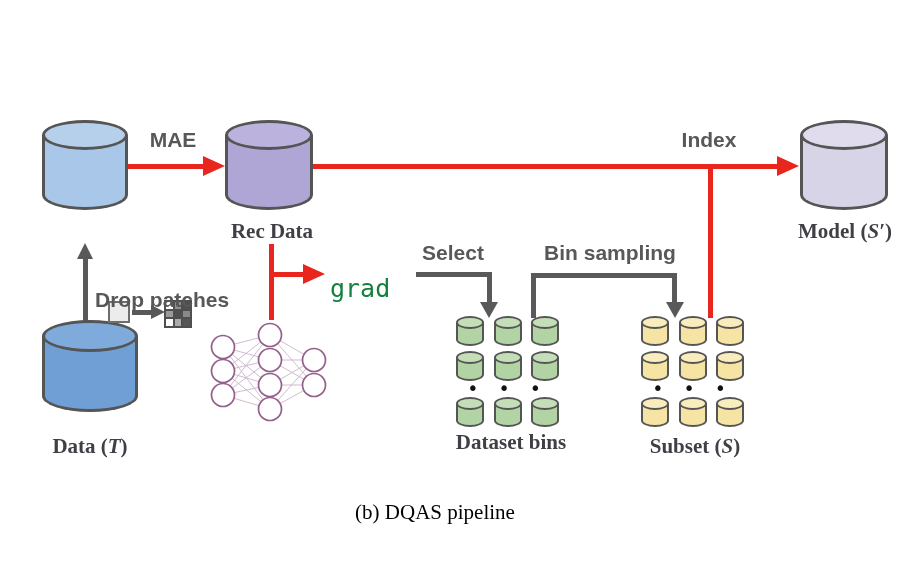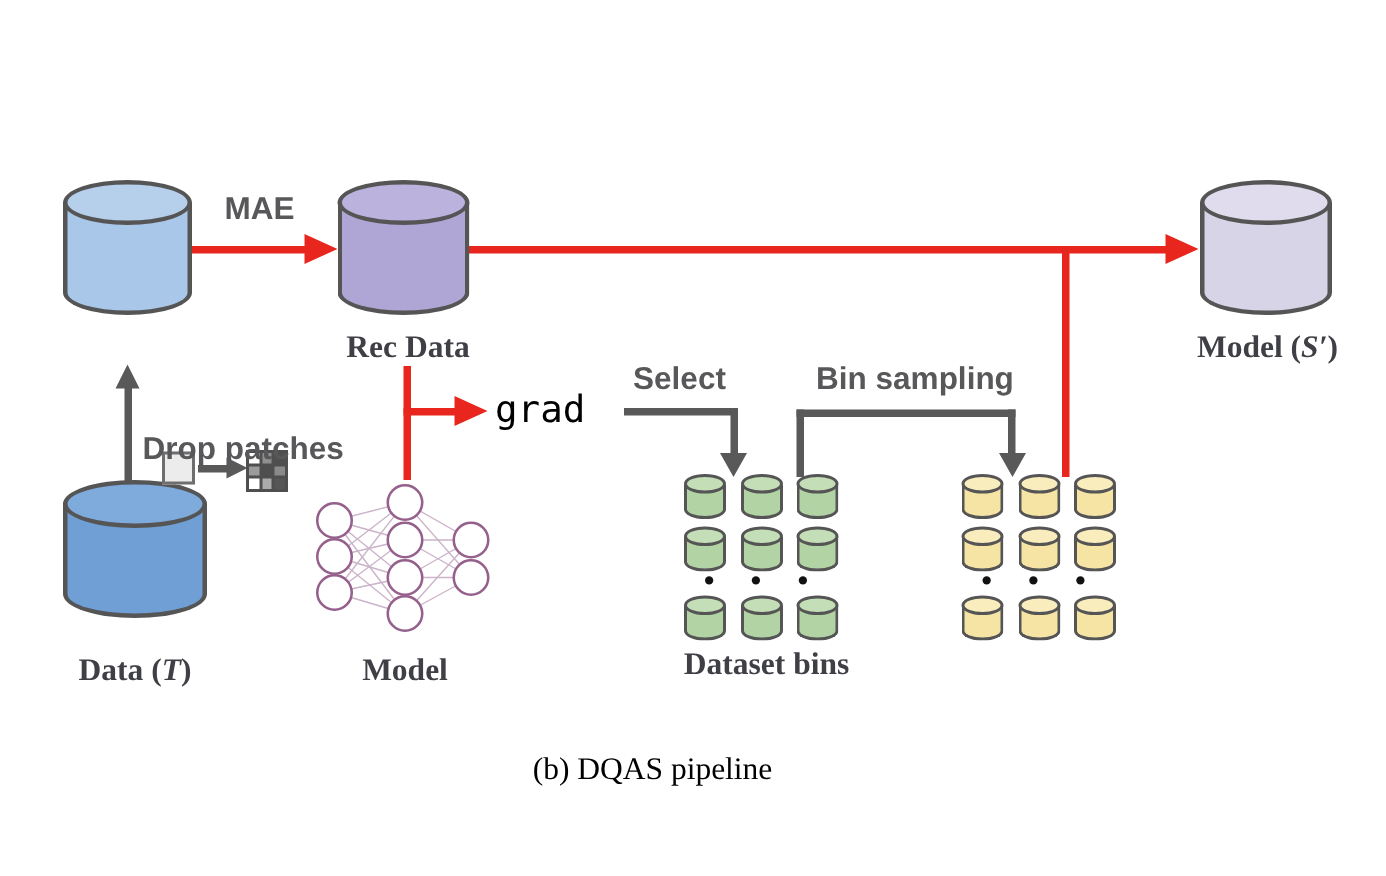--- a/index.html
+++ b/index.html
@@ -33,21 +33,21 @@
   .dots-row{height:16px;line-height:14px;text-align:center;font-size:19px;letter-spacing:7px;
             color:#111;font-family:"DejaVu Sans",sans-serif;}
 
   
   .node-label{position:absolute;width:150px;text-align:center;font-weight:bold;font-size:21px;
               color:#3f3f46;font-family:"Liberation Serif",serif;white-space:nowrap;}
   .node-label i{font-style:italic;}
   .edge-label{position:absolute;font-weight:bold;font-size:21px;color:#58585b;
               font-family:"Liberation Sans",sans-serif;white-space:nowrap;}
   .center{text-align:center;}
-  .mono{position:absolute;font-family:"DejaVu Sans Mono",monospace;font-size:25px;color:#000000;}
+  .mono{position:absolute;font-family:"DejaVu Sans Mono",monospace;font-size:25px;color:#15803d;margin-top:16px;}
   .caption{position:absolute;left:260px;top:500px;width:350px;text-align:center;font-size:21px;
            color:#000;font-family:"Liberation Serif",serif;}
 
   
   .patch-square{position:absolute;left:108px;top:301px;width:22px;height:22px;background:#ececec;
                 border:2.5px solid #6e6e6e;box-sizing:border-box;}
   .patch-grid{position:absolute;left:164px;top:300px;width:28px;height:28px;background:#4f4f4f;
               display:grid;grid-template-columns:repeat(3,1fr);grid-template-rows:repeat(3,1fr);
               gap:2px;padding:2px;box-sizing:border-box;}
   .patch-grid span{display:block;}
@@ -248,28 +248,29 @@
 
   <div class="node-label" style="left:197px;top:219px;">
     <span>Rec Data</span>
   </div>
   <div class="node-label" style="left:770px;top:219px;">
     <span>Model (</span><i>S′</i><span>)</span>
   </div>
   <div class="node-label" style="left:15px;top:434px;">
     <span>Data (</span><i>T</i><span>)</span>
   </div>
-  <div class="node-label" style="left:195px;top:434px;">
-    <span>Model</span>
-  </div>
   <div class="node-label" style="left:436px;top:430px;">
     <span>Dataset bins</span>
   </div>
+  <div class="node-label" style="left:620px;top:434px;">
+    <span>Subset (</span><i>S</i><span>)</span>
+  </div>
 
   <div class="edge-label center" style="left:123px;top:128px;width:100px;">MAE</div>
+  <div class="edge-label center" style="left:659px;top:128px;width:100px;">Index</div>
   <div class="edge-label" style="left:95px;top:288px;">Drop patches</div>
   <div class="edge-label center" style="left:403px;top:241px;width:100px;">Select</div>
   <div class="edge-label center" style="left:520px;top:241px;width:180px;">Bin sampling</div>
   <div class="mono" style="left:330px;top:258px;">grad</div>
 
   <div class="caption">(b) DQAS pipeline</div>
 
 </div>
 
 </body></html>

